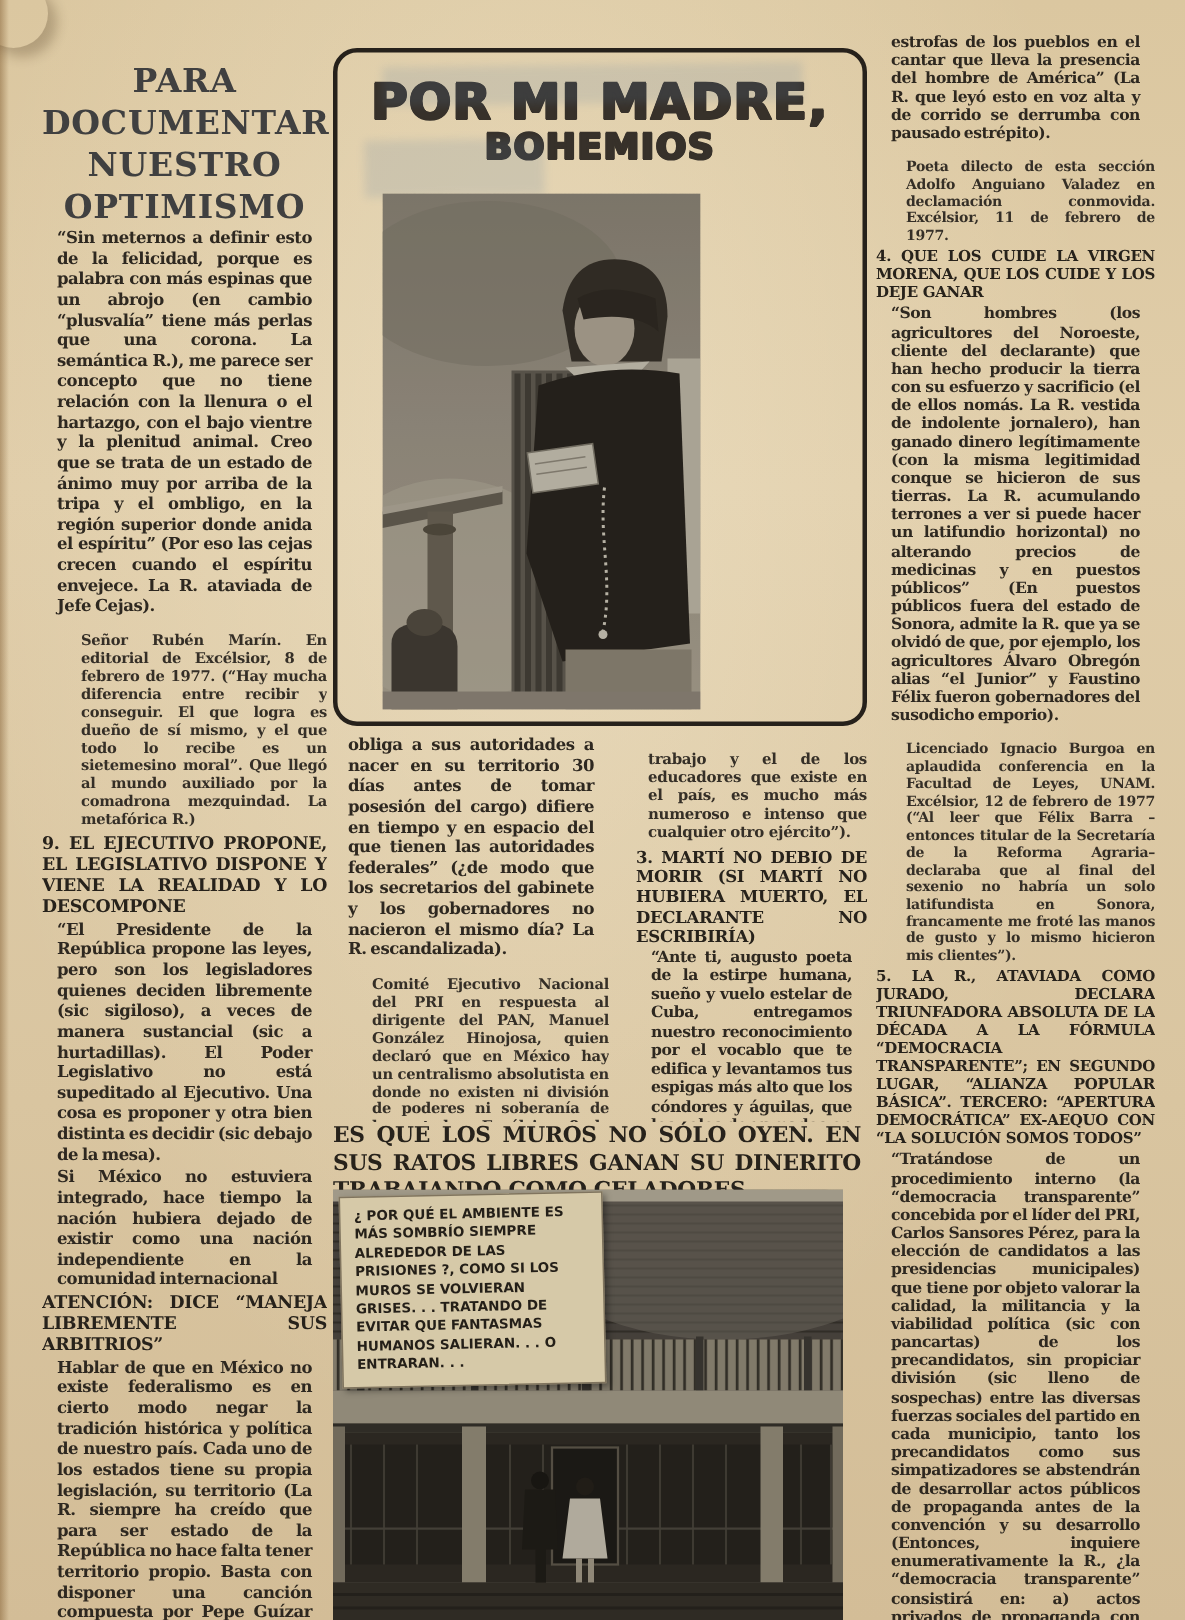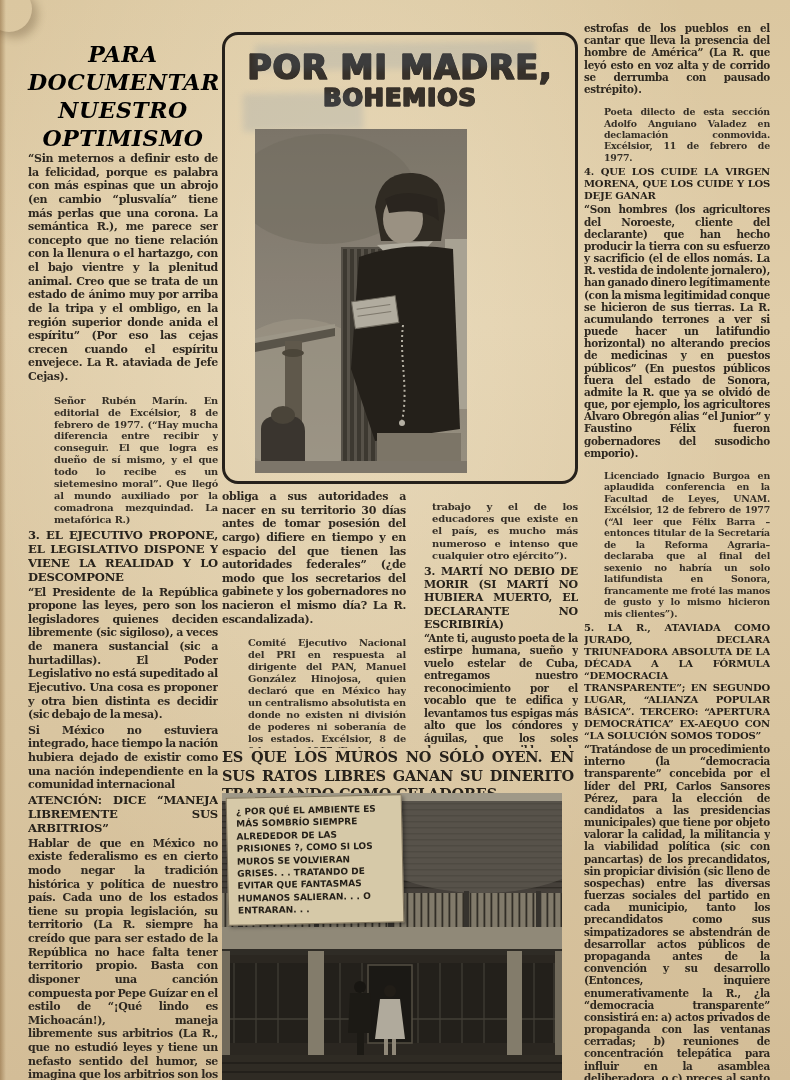--- a/index.html
+++ b/index.html
@@ -10,26 +10,26 @@
       radial-gradient(ellipse at 45% 30%, rgba(255,250,230,0.30), rgba(255,250,230,0) 62%),
       linear-gradient(180deg,#dbc7a0 0%,#e0cda9 30%,#d9c5a0 68%,#d3bd97 100%);
   }
   .page-edge{position:absolute;left:0;top:0;width:6px;height:100%;
     background:linear-gradient(90deg,rgba(110,70,25,.40),rgba(110,70,25,0));}
   .corner-shadow{position:absolute;left:-14px;top:-14px;width:46px;height:46px;border-radius:50%;
     box-shadow:6px 6px 8px rgba(60,40,15,.25);}
   .ghost{position:absolute;filter:blur(3px);opacity:.16;background:#5d7ea3;transform:rotate(-.8deg);}
   
   .masthead{position:absolute;left:28px;top:40px;width:190px;text-align:center;
-    font-weight:bold;font-size:22px;line-height:1.28;letter-spacing:.5px;color:#000000;font-style:italic;}
+    font-weight:bold;font-size:22px;line-height:1.28;letter-spacing:.5px;color:#404040;}
   
   .kicker{font-weight:bold;font-size:11.6px;line-height:1.2;text-align:justify;
     letter-spacing:-.2px;margin:2px 0 1px;color:#27221b;}
   .bodytext{font-weight:bold;font-size:11px;line-height:1.24;letter-spacing:-.3px;
-    word-spacing:-1px;text-align:justify;margin:0 0 2px;color:#2e2820;}
+    word-spacing:-1px;text-align:justify;margin:0 10px 2px;color:#2e2820;}
   .credit{font-weight:bold;font-size:9.8px;line-height:1.22;letter-spacing:-.2px;
     text-align:justify;padding-left:26px;margin:11px 0 3px;color:#352f27;}
   
   .col-left{position:absolute;left:28px;top:152px;width:190px;height:928px;overflow:hidden;}
   .col-center{position:absolute;left:222px;top:490px;width:184px;height:258px;overflow:hidden;}
   .col-three{position:absolute;left:424px;top:490px;width:154px;height:258px;overflow:hidden;}
   .col-three .bodytext{font-size:10.4px;line-height:1.2;}
   .col-three .kicker{font-size:11px;}
   .col-three .credit{padding-left:8px;font-size:10px;}
   .col-right{position:absolute;left:584px;top:22px;width:186px;height:1058px;overflow:hidden;}
@@ -60,21 +60,21 @@
 <body>
 
 <div class="page-edge"></div>
 <div class="corner-shadow"></div>
 
 <div class="masthead">PARA DOCUMENTAR NUESTRO OPTIMISMO</div>
 
 <div class="col-left">
   <div class="bodytext">“Sin meternos a definir esto de la felicidad, porque es palabra con más espinas que un abrojo (en cambio “plusvalía” tiene más perlas que una corona. La semántica R.), me parece ser concepto que no tiene relación con la llenura o el hartazgo, con el bajo vientre y la plenitud animal. Creo que se trata de un estado de ánimo muy por arriba de la tripa y el ombligo, en la región superior donde anida el espíritu” (Por eso las cejas crecen cuando el espíritu envejece. La R. ataviada de Jefe Cejas).</div>
   <div class="credit">Señor Rubén Marín. En editorial de Excélsior, 8 de febrero de 1977. (“Hay mucha diferencia entre recibir y conseguir. El que logra es dueño de sí mismo, y el que todo lo recibe es un sietemesino moral”. Que llegó al mundo auxiliado por la comadrona mezquindad. La metafórica R.)</div>
-  <div class="kicker">3. EL EJECUTIVO PROPONE, EL LEGISLATIVO DISPONE Y VIENE LA REALIDAD Y LO DESCOMPONE</div>
+  <div class="kicker">9. EL EJECUTIVO PROPONE, EL LEGISLATIVO DISPONE Y VIENE LA REALIDAD Y LO DESCOMPONE</div>
   <div class="bodytext">“El Presidente de la República propone las leyes, pero son los legisladores quienes deciden libremente (sic sigiloso), a veces de manera sustancial (sic a hurtadillas). El Poder Legislativo no está supeditado al Ejecutivo. Una cosa es proponer y otra bien distinta es decidir (sic debajo de la mesa).</div>
   <div class="bodytext">Si México no estuviera integrado, hace tiempo la nación hubiera dejado de existir como una nación independiente en la comunidad internacional</div>
   <div class="kicker">ATENCIÓN: DICE “MANEJA LIBREMENTE SUS ARBITRIOS”</div>
   <div class="bodytext">Hablar de que en México no existe federalismo es en cierto modo negar la tradición histórica y política de nuestro país. Cada uno de los estados tiene su propia legislación, su territorio (La R. siempre ha creído que para ser estado de la República no hace falta tener territorio propio. Basta con disponer una canción compuesta por Pepe Guízar en el estilo de “¡Qué lindo es Michoacán!), maneja libremente sus arbitrios (La R., que no estudió leyes y tiene un nefasto sentido del humor, se imagina que los arbitrios son los que legislan en el fiutbol) y su presupuesto y el origen de sus autoridades (el origen natal, dice rápido la R. para reponerse del chiste anterior. Cada estado de la República por ley</div>
 </div>
 
 <div class="title-box">
   <div class="ghost" style="left:30px;top:8px;width:280px;height:26px;"></div>
   <div class="ghost" style="left:18px;top:58px;width:120px;height:38px;"></div>
   <div class="box-title">

